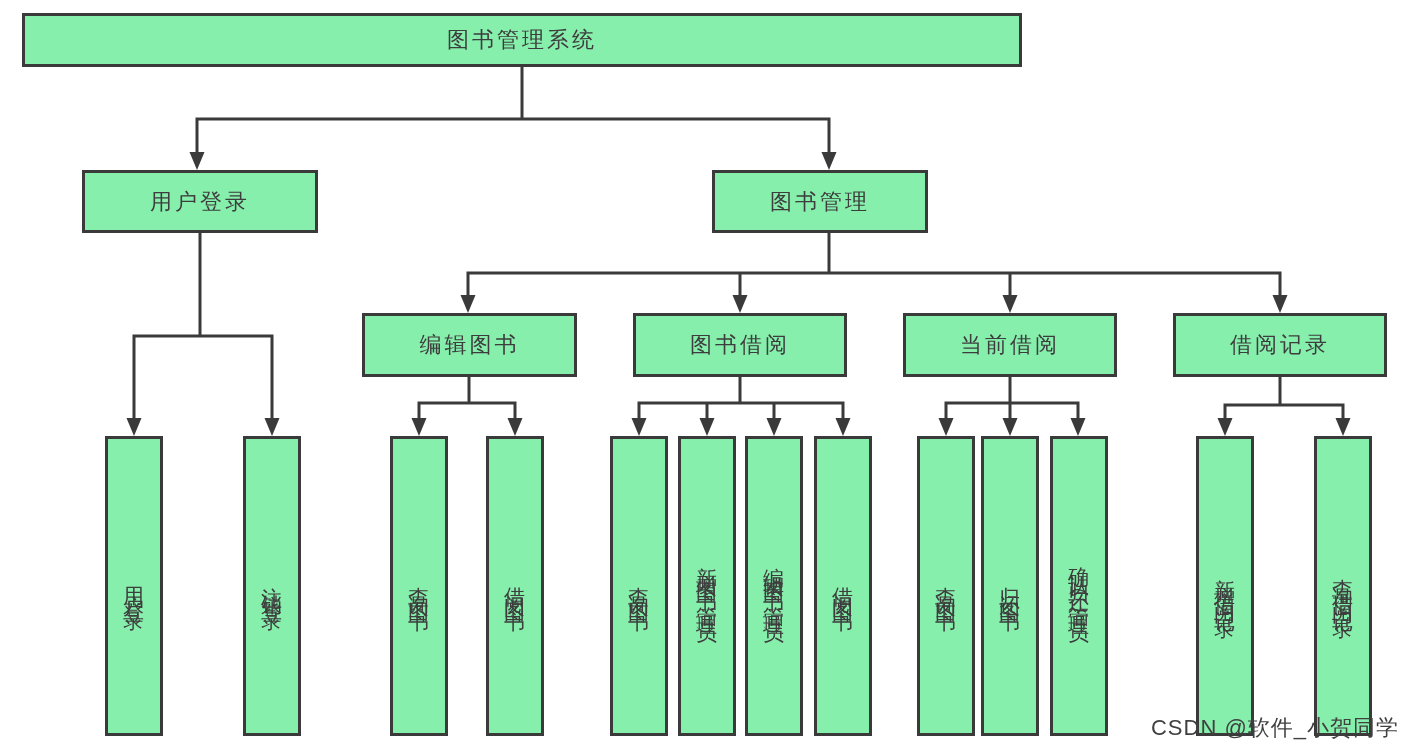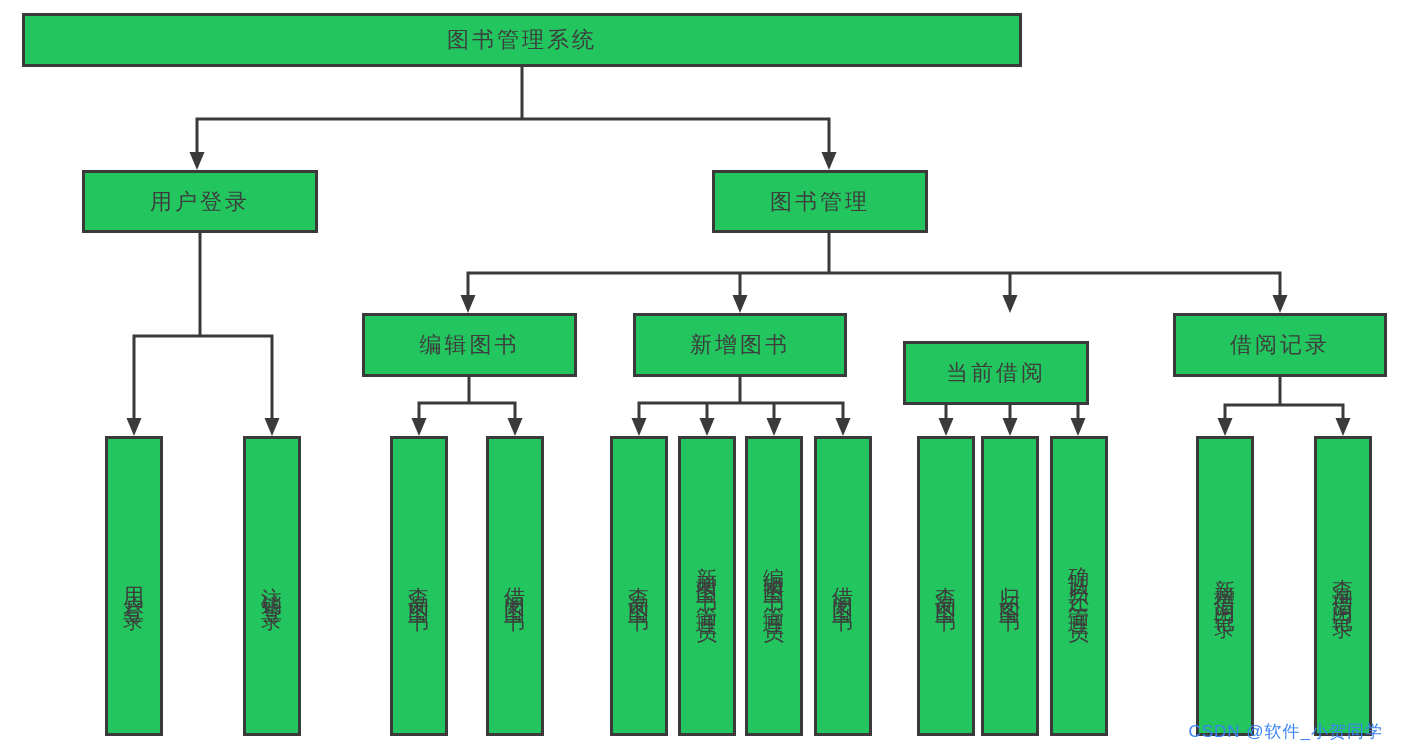--- a/index.html
+++ b/index.html
@@ -8,45 +8,45 @@
     width: 1405px; height: 747px;
     background: #ffffff;
     font-family: "Liberation Sans", "DejaVu Sans", sans-serif;
     overflow: hidden;
   }
   #wires { position: absolute; left: 0; top: 0; z-index: 1; }
   .box {
     position: absolute;
     box-sizing: border-box;
     border: 3px solid #3a3a3a;
-    background: #22c55e;
+    background: #86efac;
     color: #3d3d3d;
     display: flex;
     align-items: center;
     justify-content: center;
     z-index: 2;
     font-size: 22px;
     letter-spacing: 3px;
     white-space: nowrap;
   }
   .vbox {
     writing-mode: vertical-rl;
     text-orientation: mixed;
     font-size: 21px;
     letter-spacing: 8px;
     line-height: 1;
     white-space: normal;
   }
   .watermark {
     position: absolute;
-    right: 22px;
+    right: 6px;
     bottom: 4px;
     z-index: 3;
-    color: #3b82f6;
-    font-size: 17px;
+    color: #404040;
+    font-size: 22px;
     letter-spacing: 1px;
   }
 </style>
 </head>
 <body>
 
 <div id="stage">
 
   <svg id="wires" width="1405" height="747" viewBox="0 0 1405 747">
     <g stroke="#3a3a3a" stroke-width="3" fill="none">
@@ -99,22 +99,22 @@
       <polygon points="1335.5,418 1350.5,418 1343,436"></polygon>
     </g>
   </svg>
 
   <div class="box" style="left:22px; top:13px; width:1000px; height:54px;">图书管理系统</div>
 
   <div class="box" style="left:82px; top:170px; width:236px; height:63px;">用户登录</div>
   <div class="box" style="left:712px; top:170px; width:216px; height:63px;">图书管理</div>
 
   <div class="box" style="left:362px; top:313px; width:215px; height:64px;">编辑图书</div>
-  <div class="box" style="left:633px; top:313px; width:214px; height:64px;">新增图书</div>
-  <div class="box" style="left:903px; top:313px; width:186px; height:64px;margin-top:28px;">当前借阅</div>
+  <div class="box" style="left:633px; top:313px; width:214px; height:64px;">图书借阅</div>
+  <div class="box" style="left:903px; top:313px; width:214px; height:64px;">当前借阅</div>
   <div class="box" style="left:1173px; top:313px; width:214px; height:64px;">借阅记录</div>
 
   <div class="box vbox" style="left:105px; top:436px; width:58px; height:300px;">用户登录</div>
   <div class="box vbox" style="left:243px; top:436px; width:58px; height:300px;">注销登录</div>
 
   <div class="box vbox" style="left:390px; top:436px; width:58px; height:300px;">查询图书</div>
   <div class="box vbox" style="left:486px; top:436px; width:58px; height:300px;">借阅图书</div>
 
   <div class="box vbox" style="left:610px; top:436px; width:58px; height:300px;">查询图书</div>
   <div class="box vbox" style="left:678px; top:436px; width:58px; height:300px;">新增图书（管理员）</div>

